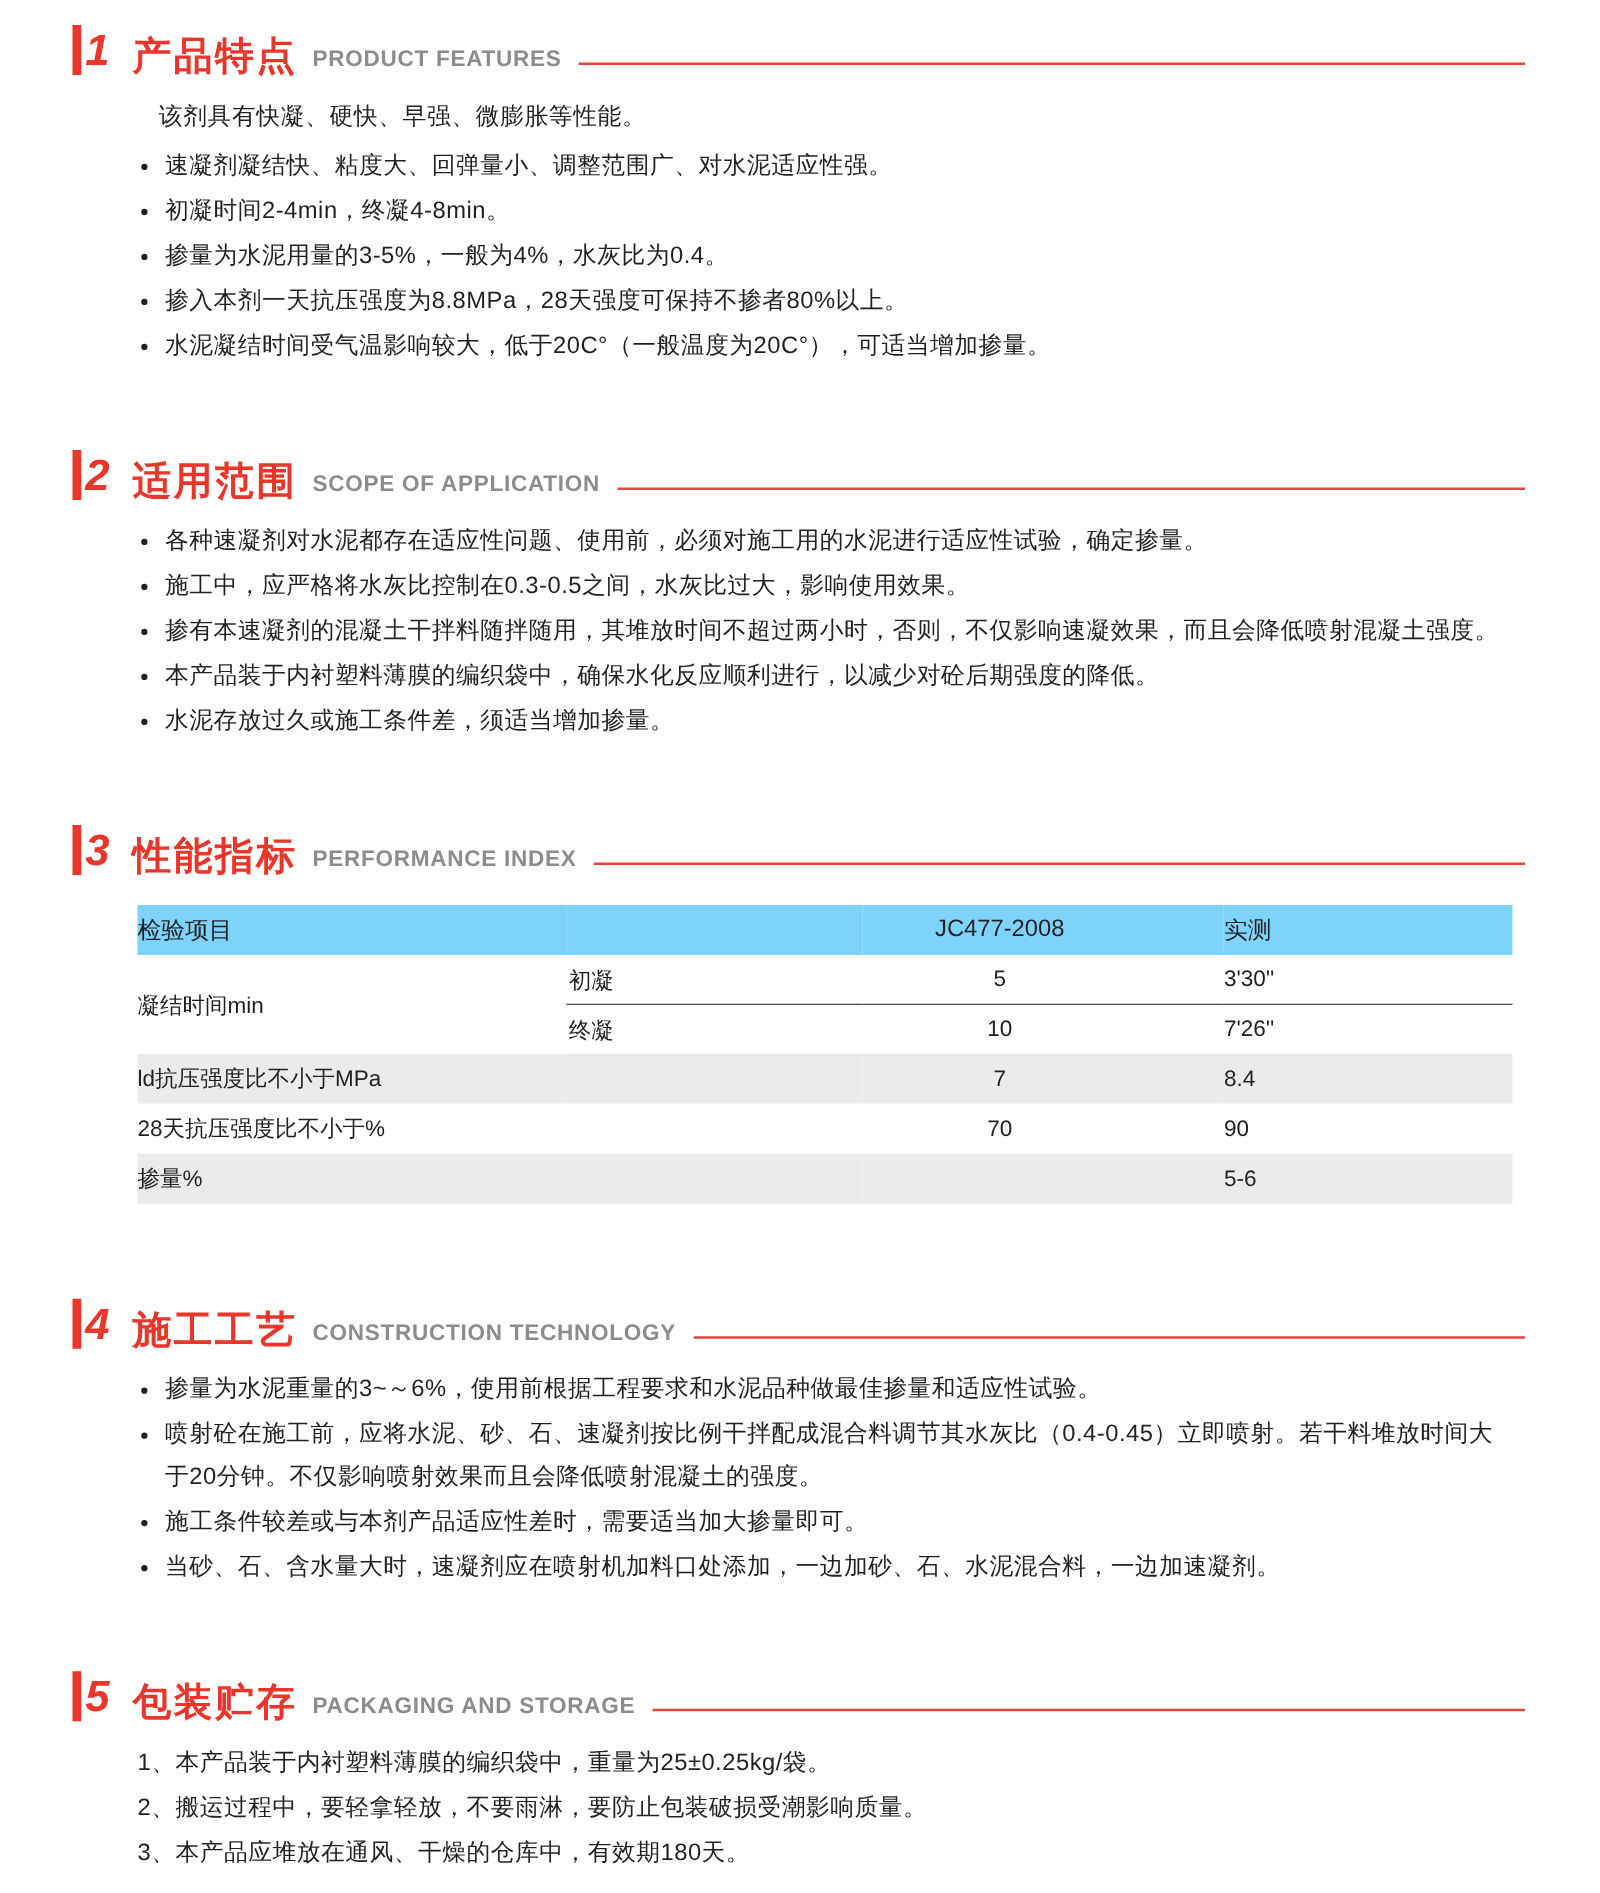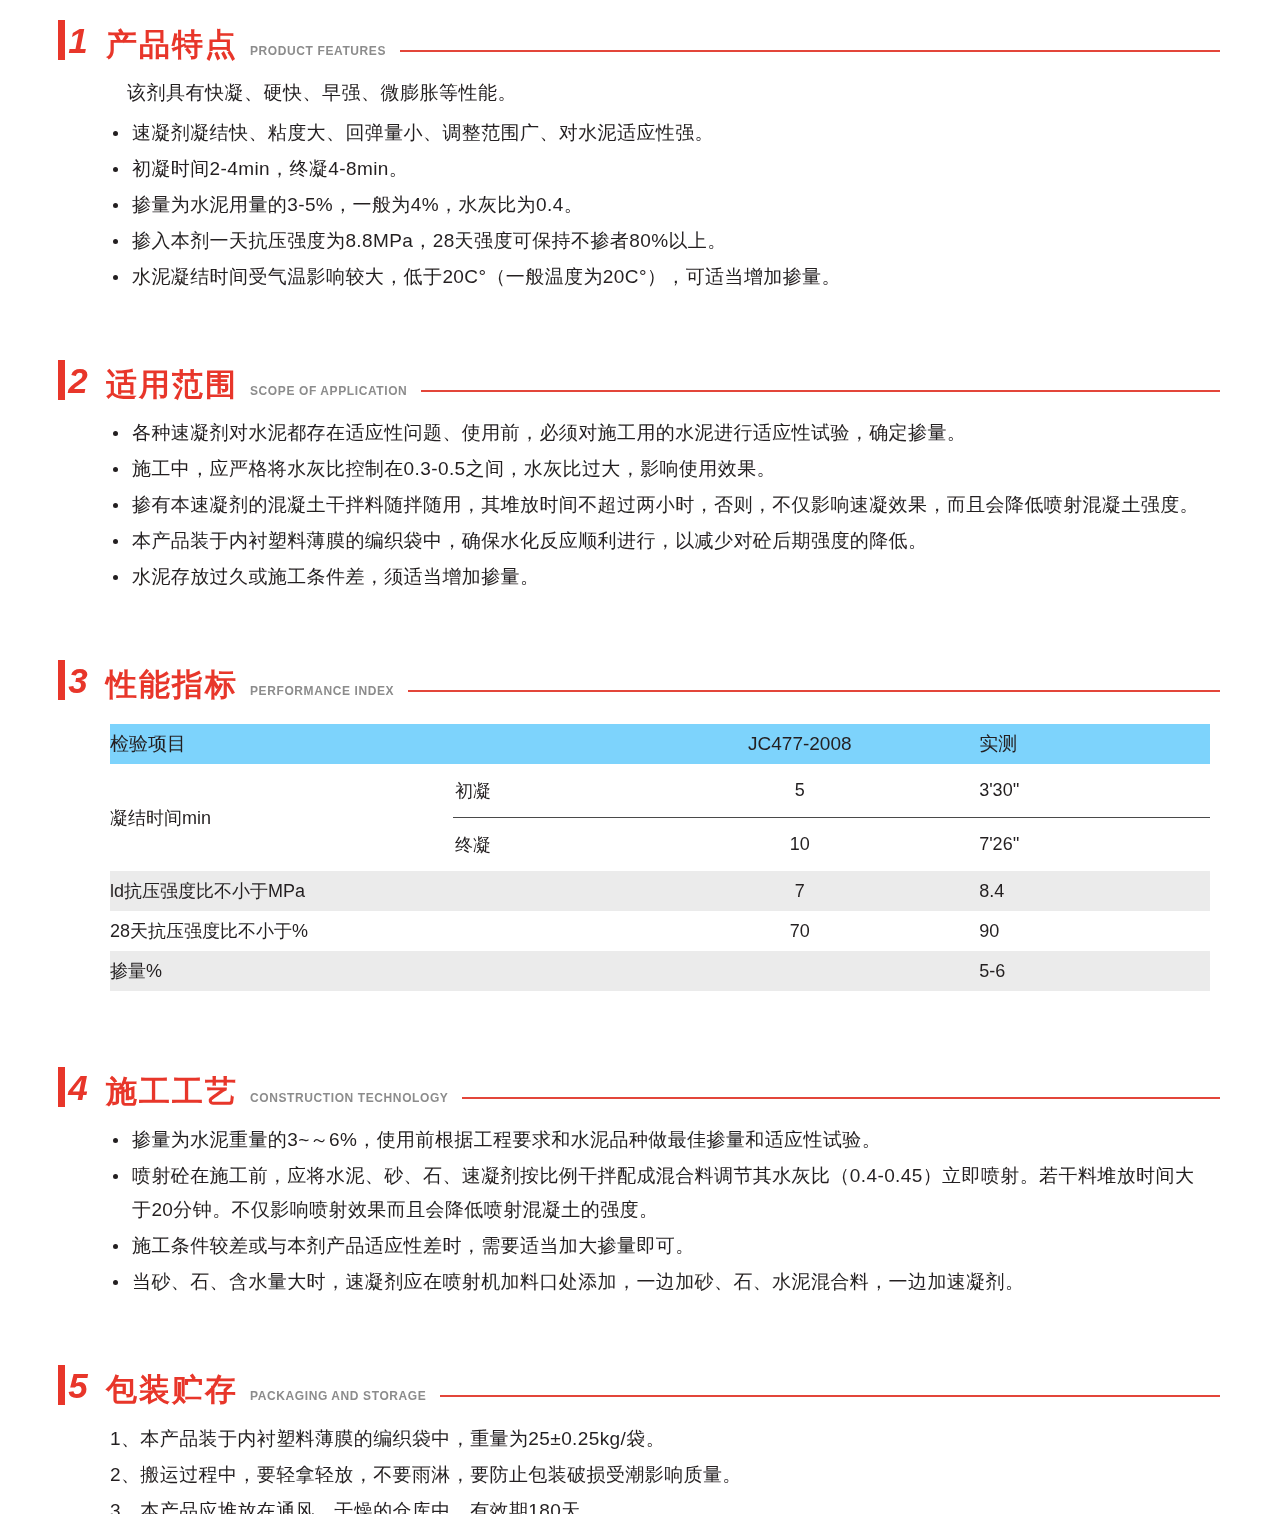--- a/index.html
+++ b/index.html
@@ -61,21 +61,21 @@
   }
   .sec-cn {
     font-size: 31px;
     font-weight: bold;
     color: #e8362a;
     letter-spacing: 2px;
     line-height: 1;
     padding-bottom: 2px;
   }
   .sec-en {
-    font-size: 12px;
+    font-size: 18px;
     font-weight: bold;
     color: #8c8c8c;
     letter-spacing: 0.6px;
     margin-left: 12px;
     padding-bottom: 4px;
     white-space: nowrap;
   }
   .sec-rule {
     flex: 1 1 auto;
     height: 2px;
@@ -154,21 +154,21 @@
     font-size: 19px;
     padding: 0 0 0 18px;
   }
   .row-alt td { background: #ebebeb; }
   .row-white td { background: #ffffff; }
   td.c-item { width: 390px; padding-left: 18px; }
   td.c-sub  { width: 270px; padding-left: 0; text-align: left; }
   td.c-std  { width: 300px; text-align: left; }
   td.c-act  { width: 260px; text-align: left; }
   .cell-h { height: 40px; }
-  .split-row td { height: 53px; }
+  .split-row td { height: 39px; }
   .rule-under {
     border-bottom: 1px solid #4a4a4a;
   }
   .sub-label { display:inline-block; padding-left: 2px; }
   .std-center { display:inline-block; width: 220px; text-align:center; }
   .merge-item {
     position: relative;
   }
 
   .spacer-sm { height: 26px; }

